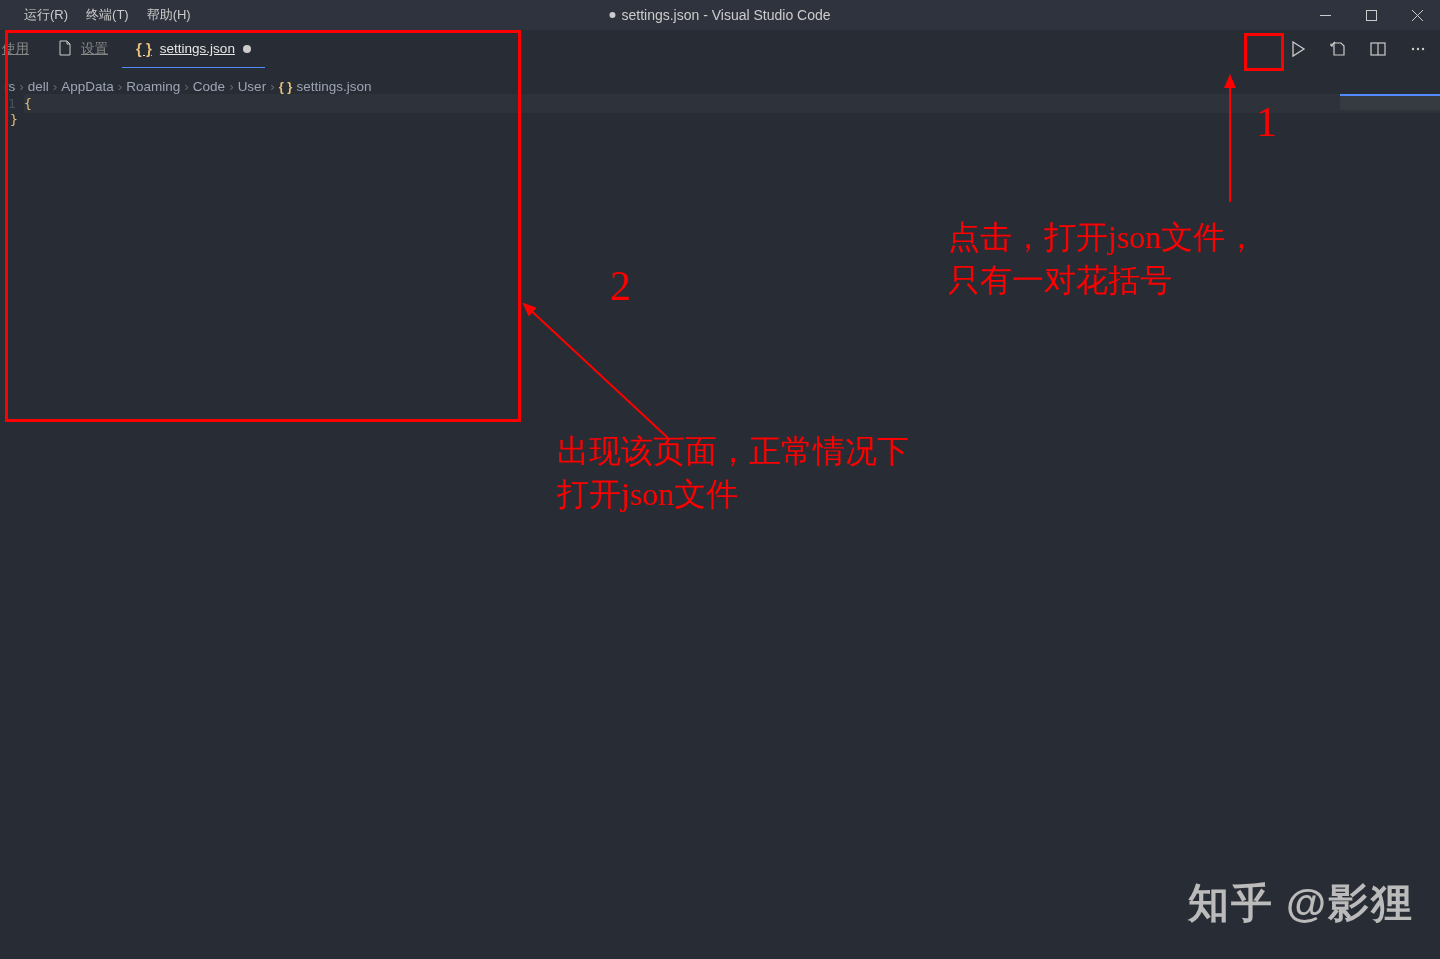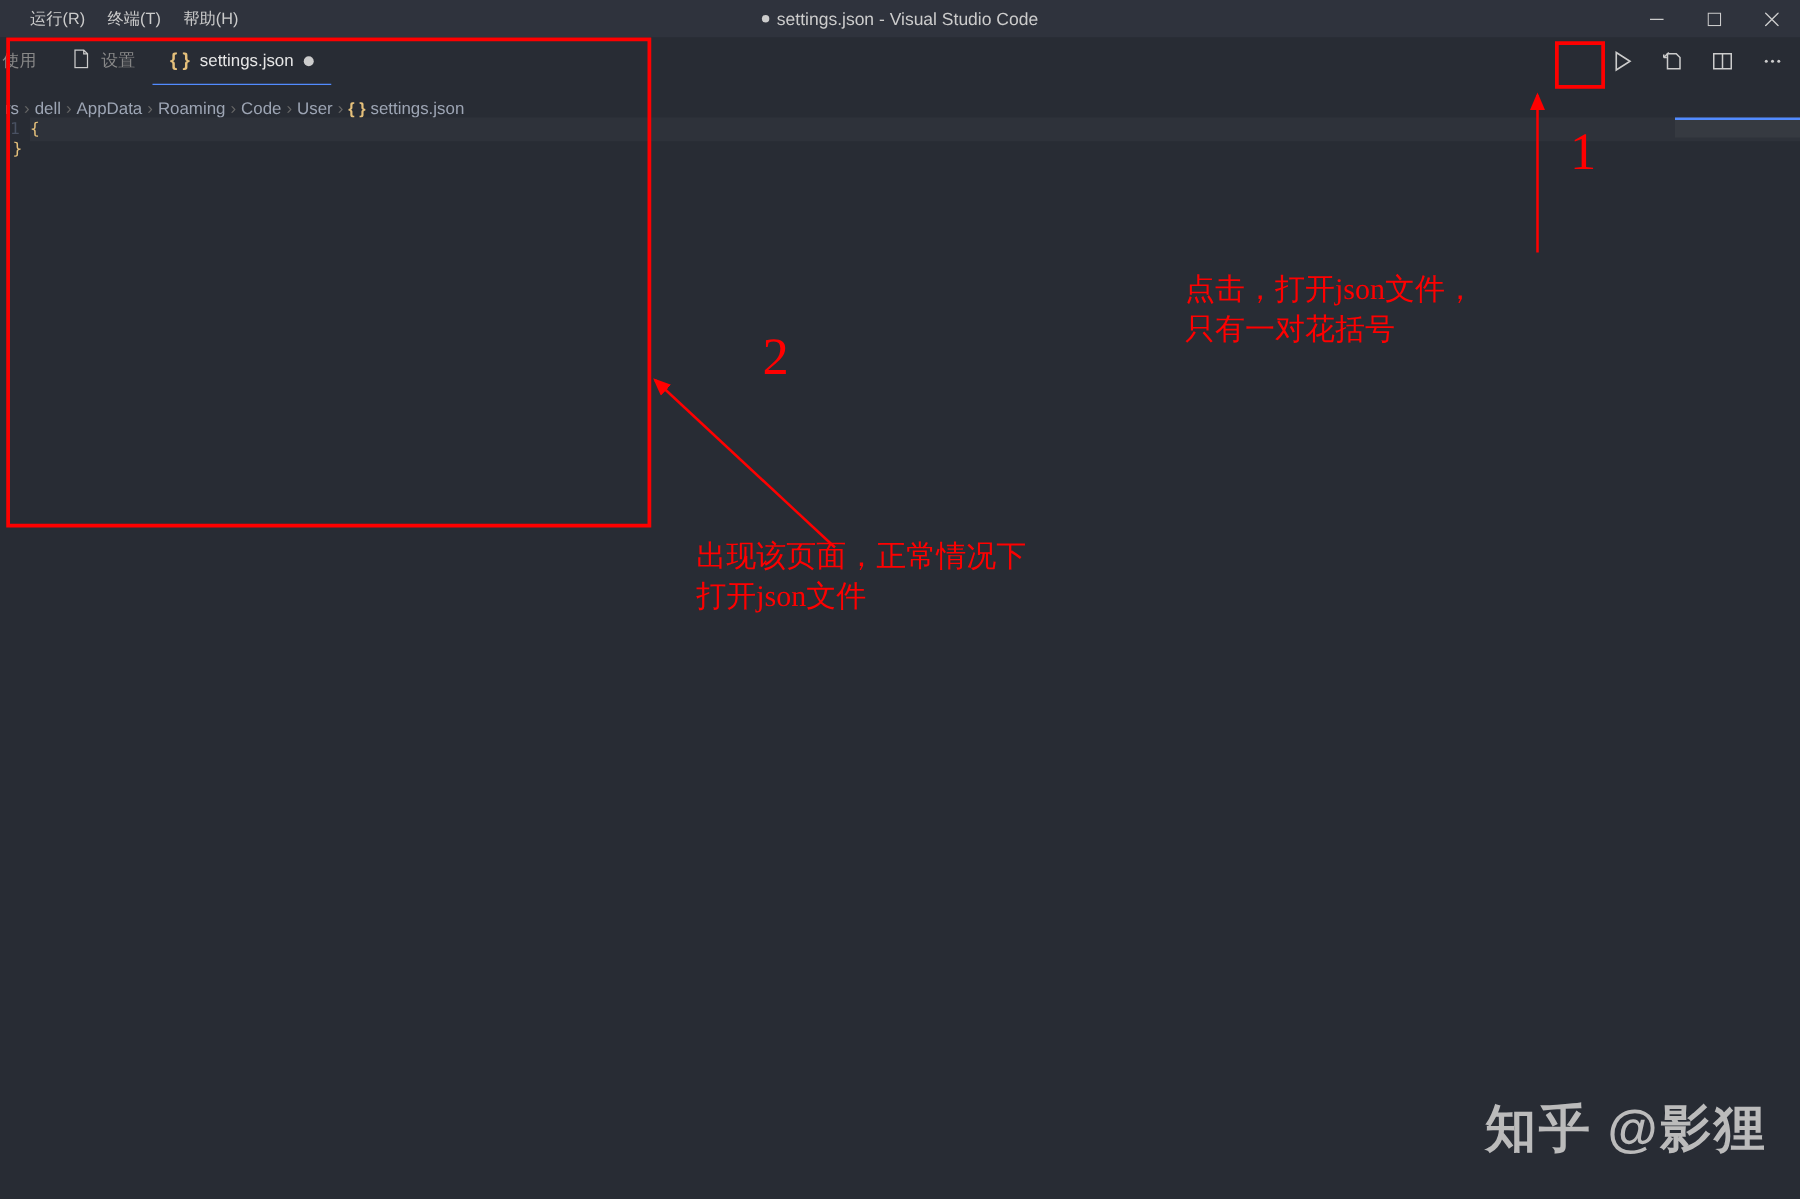--- a/index.html
+++ b/index.html
@@ -70,20 +70,21 @@
     }
     .tab {
       display: flex;
       align-items: center;
       padding: 0 14px;
       gap: 8px;
       font-size: 13.5px;
       color: #888;
       background: #282c34;
       cursor: default;
+      text-decoration: underline;
     }
     .tab.partial {
       padding-left: 2px;
     }
     .tab.active {
       background: #282c34;
       color: #e6e6e6;
       border-bottom: 1px solid #528bff;
     }
     .tab-icon { font-size: 15px; }
@@ -175,21 +176,21 @@
       position: absolute;
       color: #ff0000;
       font-family: "SimSun", "宋体", serif;
       pointer-events: none;
     }
     .anno-num {
       font-size: 42px;
       font-weight: normal;
     }
     .anno-desc {
-      font-size: 24px;
+      font-size: 32px;
       line-height: 1.35;
     }
     .anno-arrow {
       position: absolute;
       pointer-events: none;
     }
     .watermark {
       position: absolute;
       right: 26px;
       bottom: 28px;

